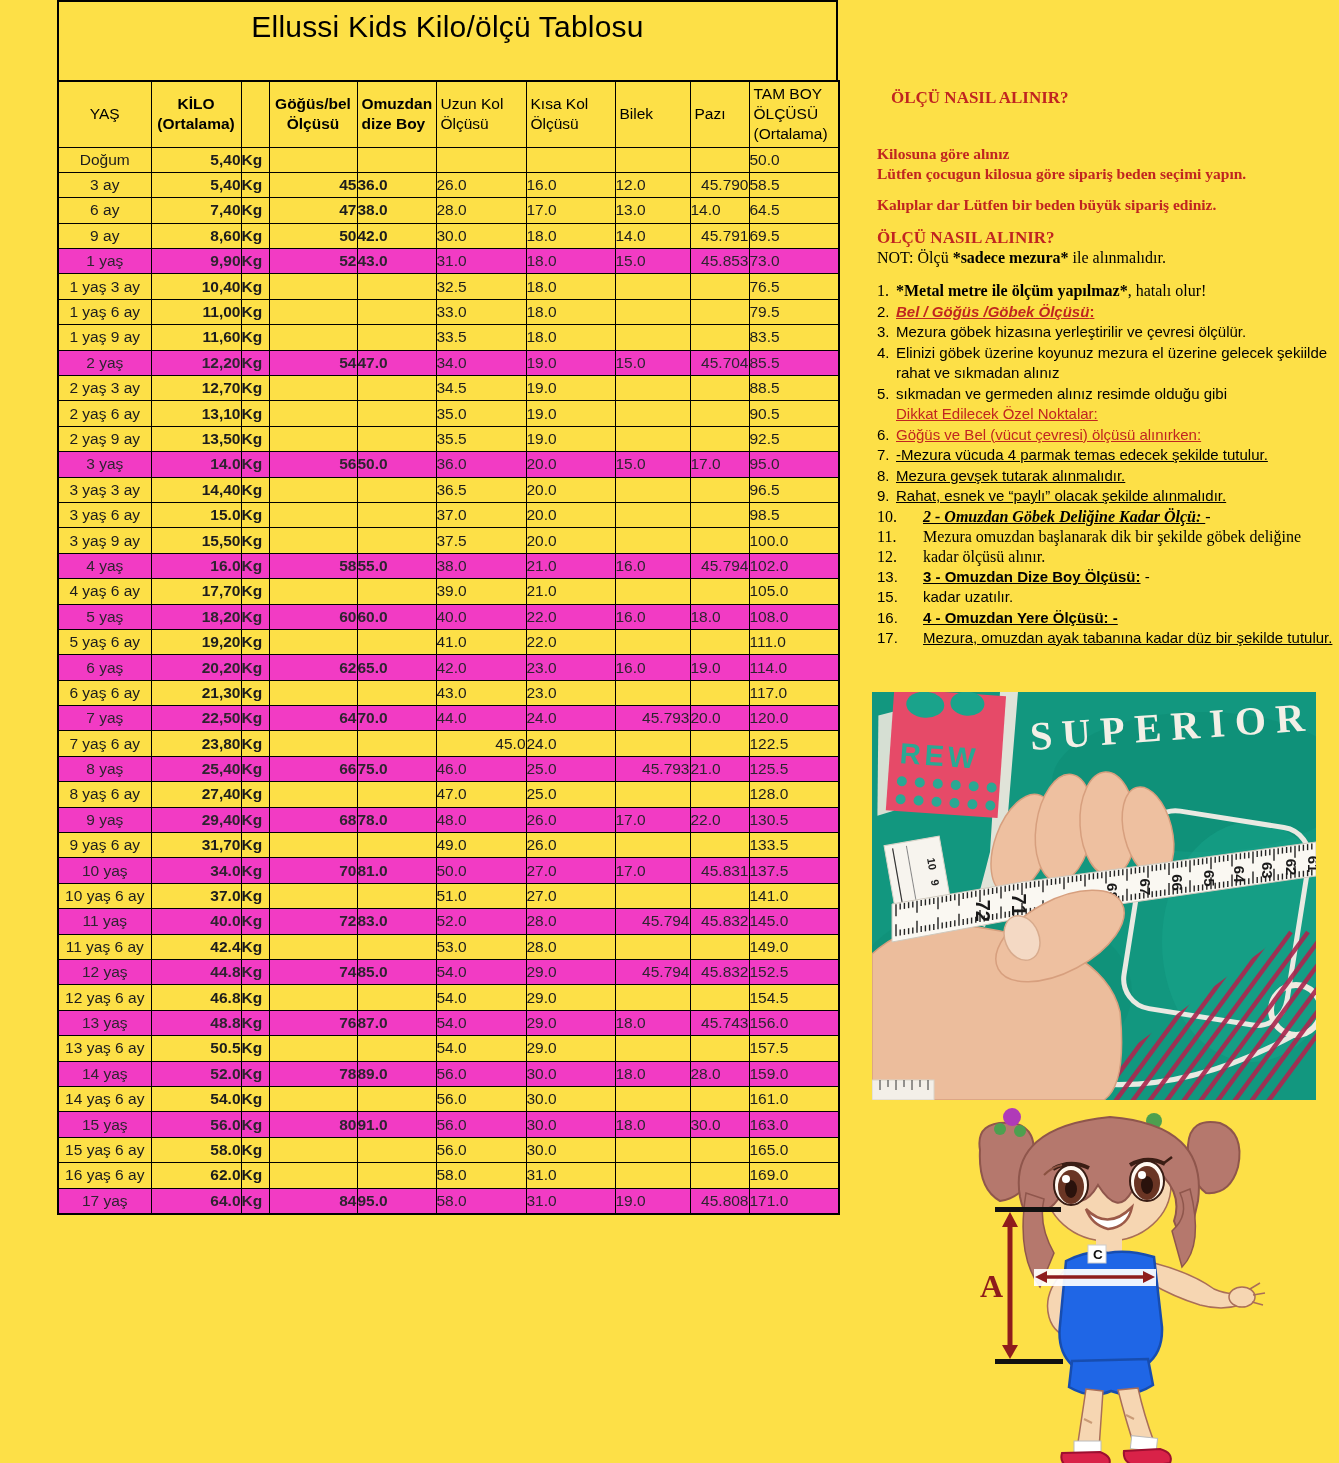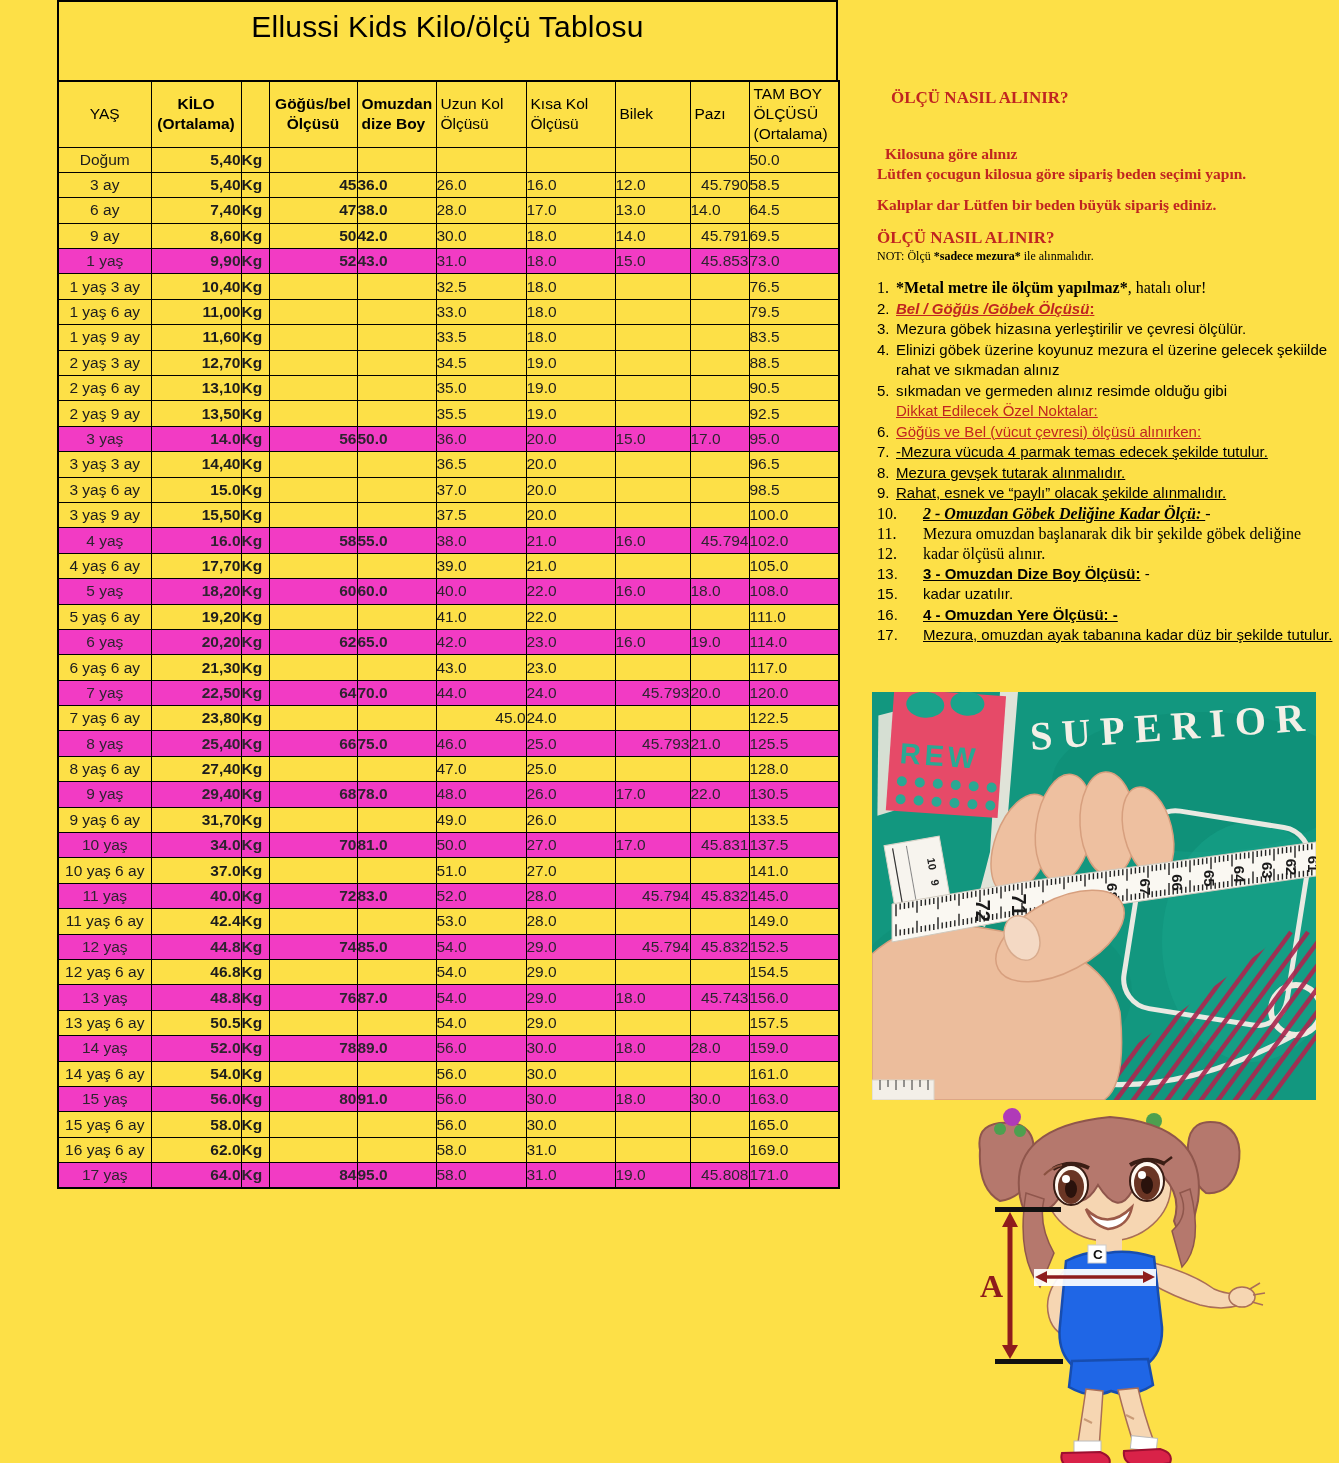--- a/index.html
+++ b/index.html
@@ -34,24 +34,24 @@
   td:nth-child(3){text-align:left;font-weight:bold;padding-left:3px;}
   td:nth-child(4){text-align:right;font-weight:bold;padding-right:8px;}
   td:nth-child(5){text-align:left;font-weight:bold;padding-left:4px;}
   td:nth-child(6),td:nth-child(7),td:nth-child(8),td:nth-child(9),td:nth-child(10){text-align:left;padding-left:8px;}
   td.r45{text-align:right;padding-left:0;padding-right:5px;}
 
   
   .notes{position:absolute;left:877px;top:80px;width:458px;color:#000;}
   .notes .h1{font-family:"Liberation Serif",serif;font-weight:bold;color:var(--red);font-size:17px;margin:8px 0 0 14px;}
   .redblock{font-family:"Liberation Serif",serif;font-weight:bold;color:var(--red);font-size:15.5px;margin-top:36px;line-height:20px;}
-  .redblock .l1{margin-left:8px;}
+  .redblock .l1{margin-left:0;}
   .redblock .l3{margin-top:11px;}
   .redblock .h2{font-size:17px;margin-top:13px;}
-  .notline{font-family:"Liberation Serif",serif;font-size:12px;color:#000;margin-top:1px;}
+  .notline{font-family:"Liberation Serif",serif;font-size:16px;color:#000;margin-top:1px;}
   .note-list{margin-top:14px;}
   .note-item{display:flex;font-size:15px;line-height:20.5px;}
   .note-item .n{flex:none;width:19px;}
   .note-item.wide{line-height:20.2px;}
   .note-item.wide .n{width:46px;}
   .note-item.serif{font-family:"Liberation Serif",serif;font-size:16px;}
   .note-item .t{flex:1;}
   .b{font-weight:bold;}
   .i{font-style:italic;}
   .u{text-decoration:underline;}
@@ -184,20 +184,32 @@
             <td>1 yaş 9 ay</td>
             <td>11,60</td>
             <td>Kg</td>
             <td></td>
             <td></td>
             <td>33.5</td>
             <td>18.0</td>
             <td></td>
             <td></td>
             <td>83.5</td>
+          </tr>
+          <tr class="hl">
+            <td>2 yaş</td>
+            <td>12,20</td>
+            <td>Kg</td>
+            <td>54</td>
+            <td>47.0</td>
+            <td>34.0</td>
+            <td>19.0</td>
+            <td>15.0</td>
+            <td class="r45">45.704</td>
+            <td>85.5</td>
           </tr>
           <tr>
             <td>2 yaş 3 ay</td>
             <td>12,70</td>
             <td>Kg</td>
             <td></td>
             <td></td>
             <td>34.5</td>
             <td>19.0</td>
             <td></td>

